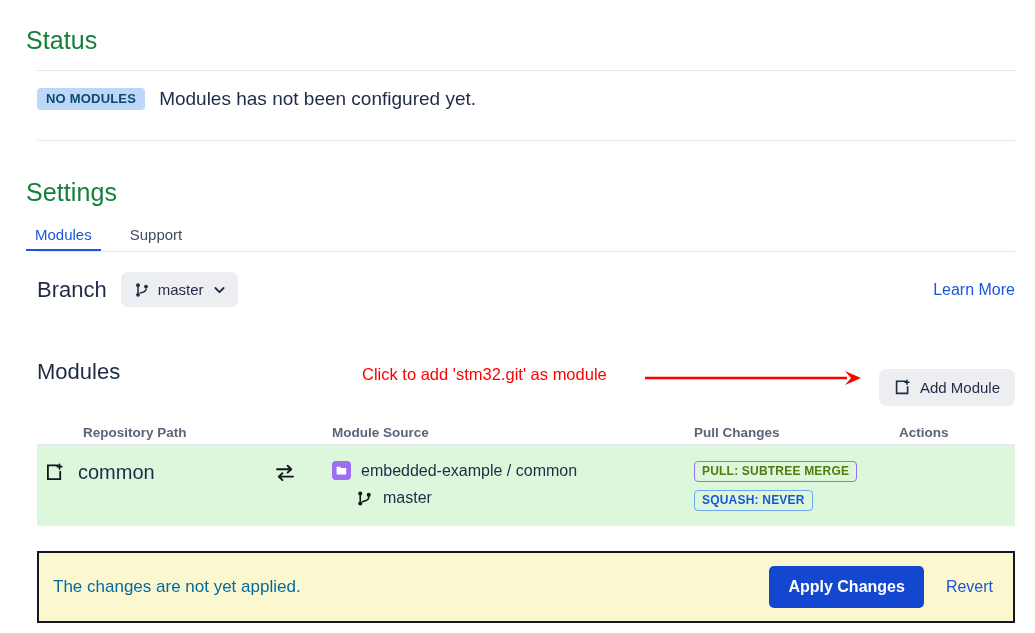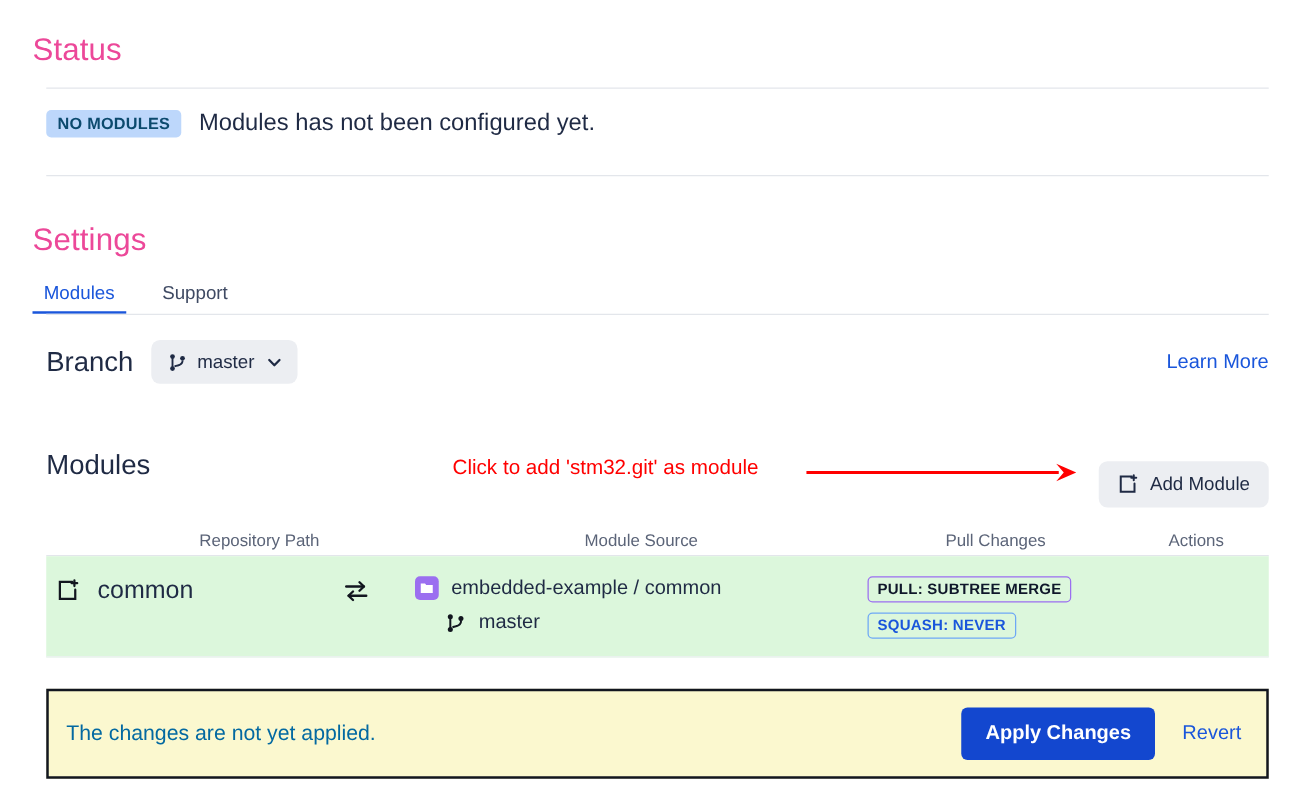--- a/index.html
+++ b/index.html
@@ -10,21 +10,21 @@
     font-family: "Liberation Sans", sans-serif;
     color: #1f2a44;
     overflow: hidden;
   }
   .page { position: relative; width: 1035px; height: 633px; background:#fff; }
 
   
   .h-section {
     font-size: 25px;
     font-weight: 400;
-    color: #ec4899;
+    color: #15803d;
     letter-spacing: .1px;
   }
 
   .divider {
     height: 1px;
     background: #e3e6eb;
     width: 978px;
     margin-left: 37px;
   }
 
@@ -143,25 +143,24 @@
   }
 
   
   #modules-table {
     position:absolute; left:37px; top:425px;
     width:978px;
   }
   .thead {
     display:flex;
     font-size:13.5px;
-    font-weight:normal;
+    font-weight:bold;
     color:#5b6478;
     padding:0 0 4px 0;
     border-bottom:1px solid #e3e6eb;
-    text-align:center;
   }
   .col-path   { width:295px; padding-left:46px; }
   .col-source { width:362px; }
   .col-pull   { width:205px; }
   .col-act    { width:116px; }
 
   .trow {
     display:flex;
     background:#dcf7dc;
     min-height:74px;
@@ -196,21 +195,21 @@
   .tag {
     font-size:12px;
     font-weight:bold;
     letter-spacing:.2px;
     padding:3px 7px 4px 7px;
     border-radius:4px;
     background:transparent;
     line-height:1;
     white-space:nowrap;
   }
-  .tag.purple { color:#0f172a; border:1px solid #9b6ff0; }
+  .tag.purple { color:#4d7c0f; border:1px solid #9b6ff0; }
   .tag.blue   { color:#1a56db; border:1px solid #6ea8f5; }
   .cell-act { width:116px; }
 
   
   #notice {
     position:absolute;
     left:37px; top:551px;
     width:978px; height:72px;
     background:#fbf8cf;
     border:2px solid #12161f;

